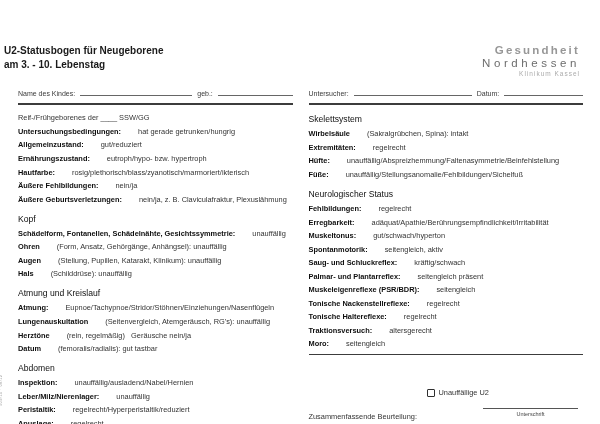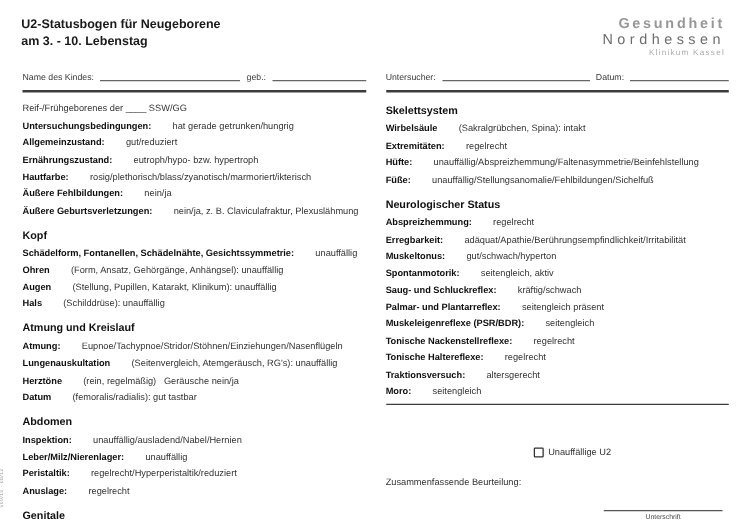--- a/index.html
+++ b/index.html
@@ -4,21 +4,21 @@
 <style>
   html,body { margin:0; padding:0; }
   body {
     width:600px; height:424px;
     background:#ffffff;
     font-family:"Liberation Sans", sans-serif;
     color:#2e2e2e;
     position:relative;
     overflow:hidden;
   }
-  .header { display:flex; justify-content:space-between; align-items:flex-start; padding:13px 20px 0 17px; }
+  .header { display:flex; justify-content:space-between; align-items:flex-start; padding:13px 20px 0 4px;margin-top:31px; }
   .title { font-size:10px; font-weight:bold; line-height:1.4; color:#1a1a1a; }
   .logo { text-align:right; line-height:1.1; }
   .logo-top { font-size:11.5px; font-weight:bold; letter-spacing:2.2px; color:#979797; }
   .logo-mid { font-size:11.5px; letter-spacing:3.6px; color:#6d6d6d; }
   .logo-sub { font-size:6.5px; letter-spacing:1px; color:#ababab; margin-top:1px; }
 
   .columns { display:flex; gap:16px; padding:6px 17px 0 18px; }
   .col { flex:1; min-width:0; }
 
   .fillrow {
@@ -26,21 +26,21 @@
     font-size:7px; color:#3a3a3a;
     padding-bottom:6px; border-bottom:2px solid #3c3c3c;
     margin-bottom:9px; height:14px;
   }
   .fline { border-bottom:1px solid #666; height:1px; margin-bottom:1px; }
   .g3 { flex-grow:3; } .g2 { flex-grow:2; }
 
   .row { font-size:7.4px; line-height:1.1; margin:0 0 5.4px; color:#333; }
   .row b { color:#0f0f0f; padding-right:17px; }
   .row b:empty { padding-right:0; }
-  h3.section { font-size:8.6px; font-weight:bold; color:#0f0f0f; margin:10px 0 6px; }
+  h3.section { font-size:8.6px; font-weight:normal; color:#0f0f0f; margin:10px 0 6px; }
 
   .summary-rule { border-top:1.3px solid #3c3c3c; margin-top:3px; }
   .summary { display:flex; align-items:center; font-size:7.4px; color:#333; margin-top:9px; }
   .summary .slabel { width:118px;margin-top:48px; }
   .cb {
     display:inline-block; width:6px; height:6px;
     border:1px solid #2f2f2f; border-radius:1px;
     margin-right:4px; background:#fff;
   }
   .signature {
@@ -128,21 +128,21 @@
     <h3 class="section" style="margin-top:0">Skelettsystem</h3>
     <div>
         <p class="row"><b>Wirbelsäule</b><span>(Sakralgrübchen, Spina): intakt</span></p>
         <p class="row"><b>Extremitäten:</b><span>regelrecht</span></p>
         <p class="row"><b>Hüfte:</b><span>unauffällig/Abspreizhemmung/Faltenasymmetrie/Beinfehlstellung</span></p>
         <p class="row"><b>Füße:</b><span>unauffällig/Stellungsanomalie/Fehlbildungen/Sichelfuß</span></p>
       </div>
 
     <h3 class="section">Neurologischer Status</h3>
     <div>
-        <p class="row"><b>Abspreizhemmung:</b><span>regelrecht</span></p>
+        <p class="row"><b>Fehlbildungen:</b><span>regelrecht</span></p>
         <p class="row"><b>Erregbarkeit:</b><span>adäquat/Apathie/Berührungsempfindlichkeit/Irritabilität</span></p>
         <p class="row"><b>Muskeltonus:</b><span>gut/schwach/hyperton</span></p>
         <p class="row"><b>Spontanmotorik:</b><span>seitengleich, aktiv</span></p>
         <p class="row"><b>Saug- und Schluckreflex:</b><span>kräftig/schwach</span></p>
         <p class="row"><b>Palmar- und Plantarreflex:</b><span>seitengleich präsent</span></p>
         <p class="row"><b>Muskeleigenreflexe (PSR/BDR):</b><span>seitengleich</span></p>
         <p class="row"><b>Tonische Nackenstellreflexe:</b><span>regelrecht</span></p>
         <p class="row"><b>Tonische Haltereflexe:</b><span>regelrecht</span></p>
         <p class="row"><b>Traktionsversuch:</b><span>altersgerecht</span></p>
         <p class="row"><b>Moro:</b><span>seitengleich</span></p>

